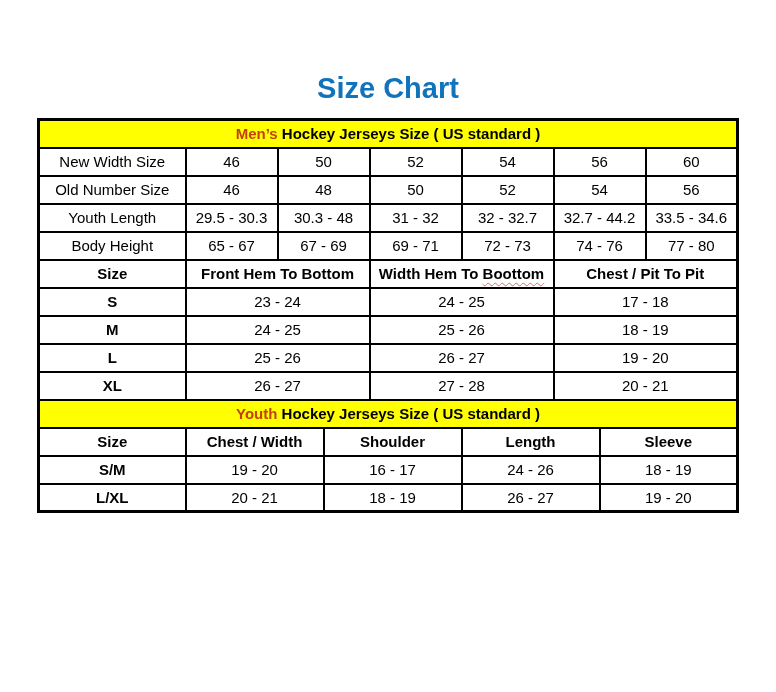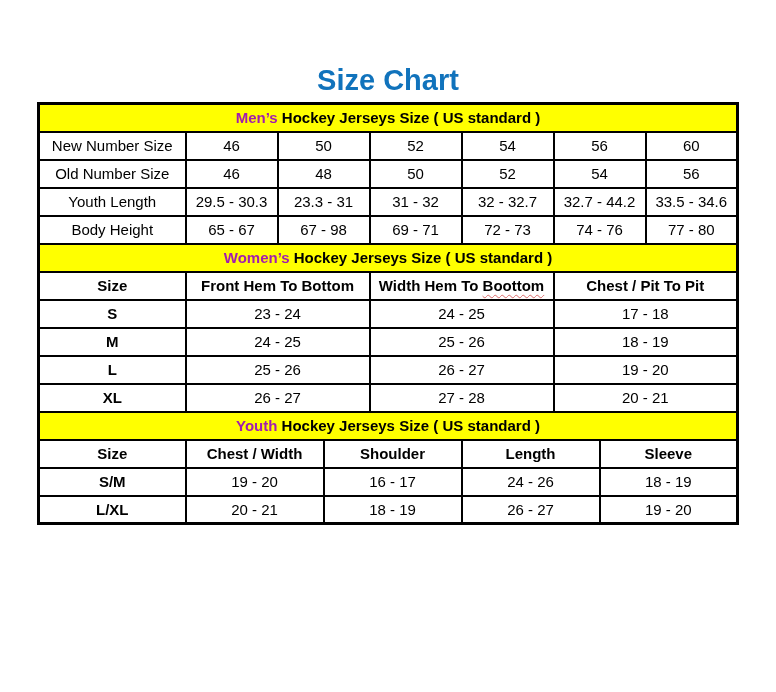--- a/index.html
+++ b/index.html
@@ -4,21 +4,21 @@
 <style>
   * { box-sizing: border-box; }
   html, body {
     margin: 0; padding: 0;
     width: 776px; height: 692px;
     background: #ffffff;
     font-family: "Liberation Sans", sans-serif;
     color: #000000;
   }
   .page-title {
-    margin: 0;
+    margin: 8px;
     padding-top: 64px;
     padding-bottom: 5px;
     text-align: center;
     font-size: 29px;
     font-weight: bold;
     color: #1173bc;
     letter-spacing: 0px;
   }
   table.size-chart {
     border-collapse: collapse;
@@ -35,21 +35,21 @@
     padding: 0 2px;
     white-space: nowrap;
     overflow: hidden;
   }
   td.band {
     background: #ffff00;
     font-weight: bold;
     font-size: 17px;
     height: 38px;
   }
-  .accent { color: #a21caf; }
+  .accent { color: #c2410c; }
   .hdr { font-weight: bold; }
   .lbl-b { font-weight: bold; }
   .squiggle {
     text-decoration-line: underline;
     text-decoration-style: wavy;
     text-decoration-color: #d96a6a;
     text-decoration-thickness: 1px;
     text-underline-offset: 3px;
   }
 </style>
@@ -72,61 +72,58 @@
     <col style="width:46px">
       <col style="width:46px">
       <col style="width:46px">
       <col style="width:46px">
   </colgroup>
   <tbody>
     <tr>
       <td class="band" colspan="13"><span class="accent">Men’s</span><span> Hockey Jerseys Size ( US standard )</span></td>
     </tr>
     <tr>
-      <td>New Number Size</td>
+      <td>New Width Size</td>
       <td colspan="2">46</td>
       <td colspan="2">50</td>
       <td colspan="2">52</td>
       <td colspan="2">54</td>
       <td colspan="2">56</td>
       <td colspan="2">60</td>
     </tr>
     <tr>
       <td>Old Number Size</td>
       <td colspan="2">46</td>
       <td colspan="2">48</td>
       <td colspan="2">50</td>
       <td colspan="2">52</td>
       <td colspan="2">54</td>
       <td colspan="2">56</td>
     </tr>
     <tr>
       <td>Youth Length</td>
       <td colspan="2">29.5 - 30.3</td>
-      <td colspan="2">23.3 - 31</td>
+      <td colspan="2">30.3 - 48</td>
       <td colspan="2">31 - 32</td>
       <td colspan="2">32 - 32.7</td>
       <td colspan="2">32.7 - 44.2</td>
       <td colspan="2">33.5 - 34.6</td>
     </tr>
     <tr>
       <td>Body Height</td>
       <td colspan="2">65 - 67</td>
-      <td colspan="2">67 - 98</td>
+      <td colspan="2">67 - 69</td>
       <td colspan="2">69 - 71</td>
       <td colspan="2">72 - 73</td>
       <td colspan="2">74 - 76</td>
       <td colspan="2">77 - 80</td>
     </tr>
   </tbody>
 
   <tbody>
-    <tr>
-      <td class="band" colspan="13"><span class="accent">Women’s</span><span> Hockey Jerseys Size ( US standard )</span></td>
-    </tr>
     <tr>
       <td class="hdr">Size</td>
       <td class="hdr" colspan="4">Front Hem To Bottom</td>
       <td class="hdr" colspan="4"><span>Width Hem To </span><span class="squiggle">Boottom</span></td>
       <td class="hdr" colspan="4">Chest / Pit To Pit</td>
     </tr>
     <tr>
       <td class="lbl-b">S</td>
       <td colspan="4">23 - 24</td>
       <td colspan="4">24 - 25</td>

